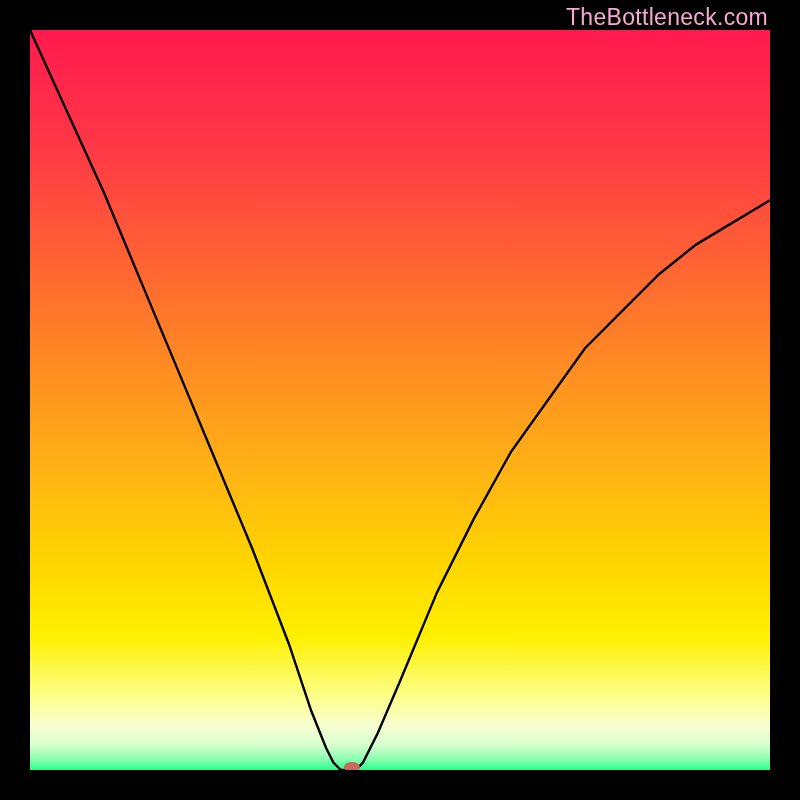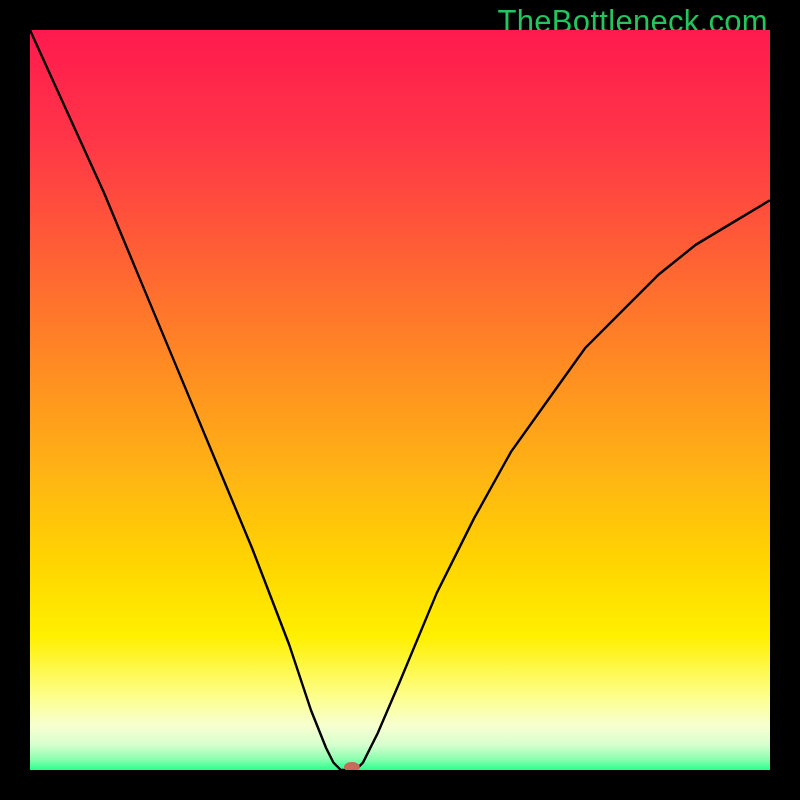--- a/index.html
+++ b/index.html
@@ -22,22 +22,22 @@
     left: 30px;
     top: 30px;
     width: 740px;
     height: 740px;
     overflow: hidden;
   }
   .watermark {
     position: absolute;
     top: 4px;
     right: 32px;
-    color: #22c55e;
-    font-size: 31px;
+    color: #f9a8d4;
+    font-size: 23px;
     font-weight: 500;
     letter-spacing: 0.3px;
   }
   svg { display: block; }
 </style>
 </head>
 <body>
 
 <div class="frame">
   <div class="watermark">TheBottleneck.com</div>

